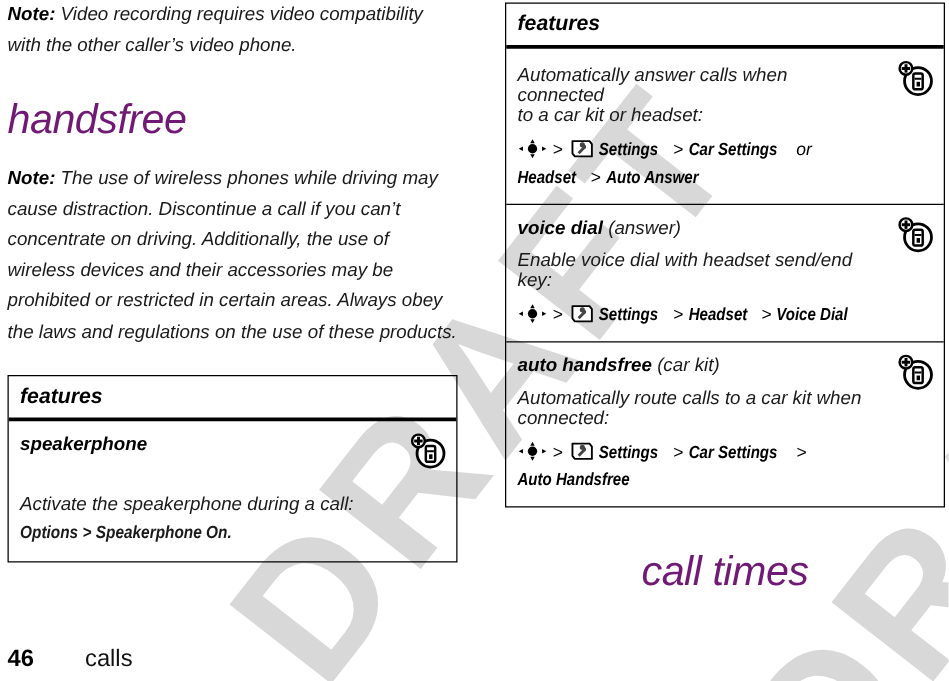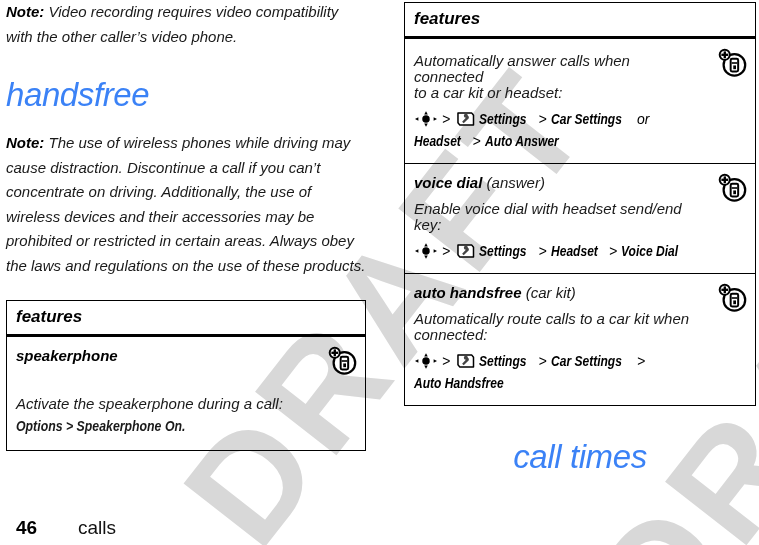--- a/index.html
+++ b/index.html
@@ -60,21 +60,21 @@
   .para b, .lead {
     font-weight: bold;
     color: #000;
   }
   h1.section {
     font-size: 33px;
     font-weight: normal;
     line-height: 1;
     margin: 0;
     letter-spacing: -0.4px;
-    color: #3b82f6;
+    color: #701a75;
     font-family: "Liberation Sans", sans-serif;
   }
 
   
   .features-table {
     border: 1.4px solid #000;
     background: transparent;
     width: 100%;
   }
   .features-head {
@@ -157,21 +157,21 @@
     top: 9px;
     width: 30px;
     height: 30px;
   }
   .nav-icon  { width: 24px; height: 16px; flex: 0 0 auto; }
   .set-icon  { width: 19px; height: 16px; flex: 0 0 auto; margin: 0 4px 0 2px; }
 
   
   #footer {
     position: absolute;
-    left: 16px;
+    left: 6px;
     bottom: 6px;
     z-index: 3;
     display: flex;
     align-items: baseline;
   }
   #footer .pgnum {
     font-size: 19px;
     font-weight: bold;
     width: 62px;
   }

